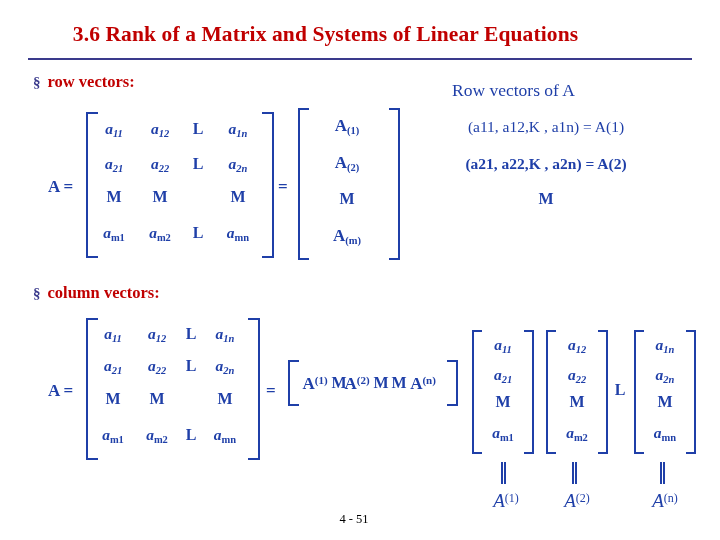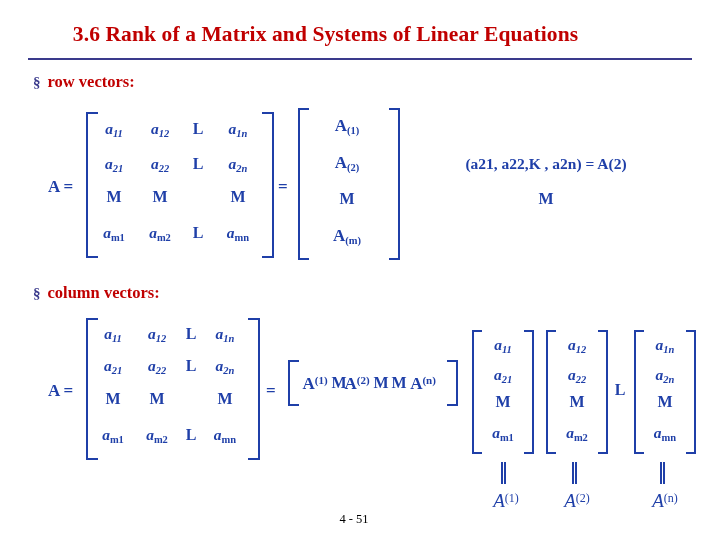--- a/index.html
+++ b/index.html
@@ -160,20 +160,23 @@
 
 <div class="slide">
 
   <div class="title">3.6 Rank of a Matrix and Systems of Linear Equations</div>
   <div class="title-rule"></div>
 
   <div class="bullet" id="bullet-row">
     <span class="mark">§</span><span>row vectors:</span>
   </div>
 
+  <div class="caption" id="cap-row">
+    <span>Row vectors of A</span>
+  </div>
 
   <div class="math lbl" style="left:48px; top:177px;">
     <span>A</span> <span>=</span>
   </div>
 
   <div class="brk left" style="left:86px; top:112px; width:12px; height:146px;"></div>
   <div class="brk right" style="left:262px; top:112px; width:12px; height:146px;"></div>
 
   <div class="cell elem" style="left:92px; top:120px; width:44px;"><span>a</span><span class="sub">11</span></div>
   <div class="cell elem" style="left:138px; top:120px; width:44px;"><span>a</span><span class="sub">12</span></div>
@@ -197,20 +200,21 @@
   <div class="math eq" style="left:278px; top:177px;">=</div>
 
   <div class="brk left" style="left:298px; top:108px; width:11px; height:152px;"></div>
   <div class="brk right" style="left:389px; top:108px; width:11px; height:152px;"></div>
 
   <div class="cell lbl" style="left:304px; top:116px; width:86px;"><span>A</span><span class="subn">(1)</span></div>
   <div class="cell lbl" style="left:304px; top:153px; width:86px;"><span>A</span><span class="subn">(2)</span></div>
   <div class="cell dots" style="left:304px; top:190px; width:86px;">M</div>
   <div class="cell lbl" style="left:304px; top:226px; width:86px;"><span>A</span><span class="subn">(m)</span></div>
 
+  <div class="cell" style="left:412px; top:118px; width:268px; text-align:center; font-size:15.5px;">(a11, a12,K , a1n) = A(1)</div>
   <div class="cell" style="left:412px; top:155px; width:268px; text-align:center; font-size:15.5px;font-weight:bold;">(a21, a22,K , a2n) = A(2)</div>
   <div class="cell dots" style="left:412px; top:190px; width:268px; text-align:center;">M</div>
 
   <div class="bullet" id="bullet-col">
     <span class="mark">§</span><span>column vectors:</span>
   </div>
 
 
   <div class="math lbl" style="left:48px; top:381px;">
     <span>A</span> <span>=</span>

